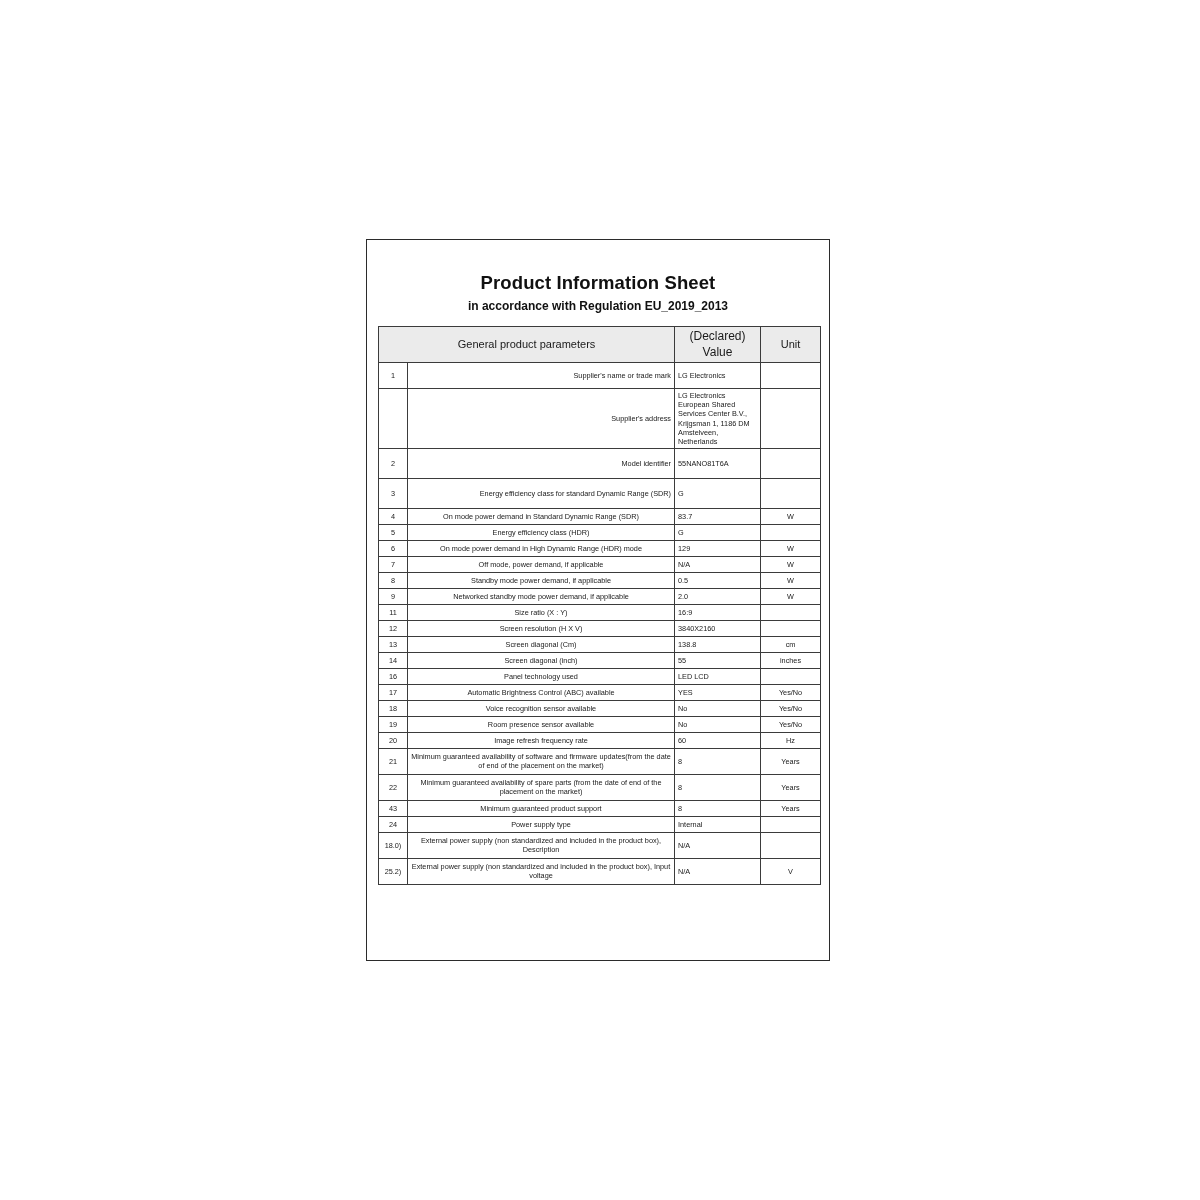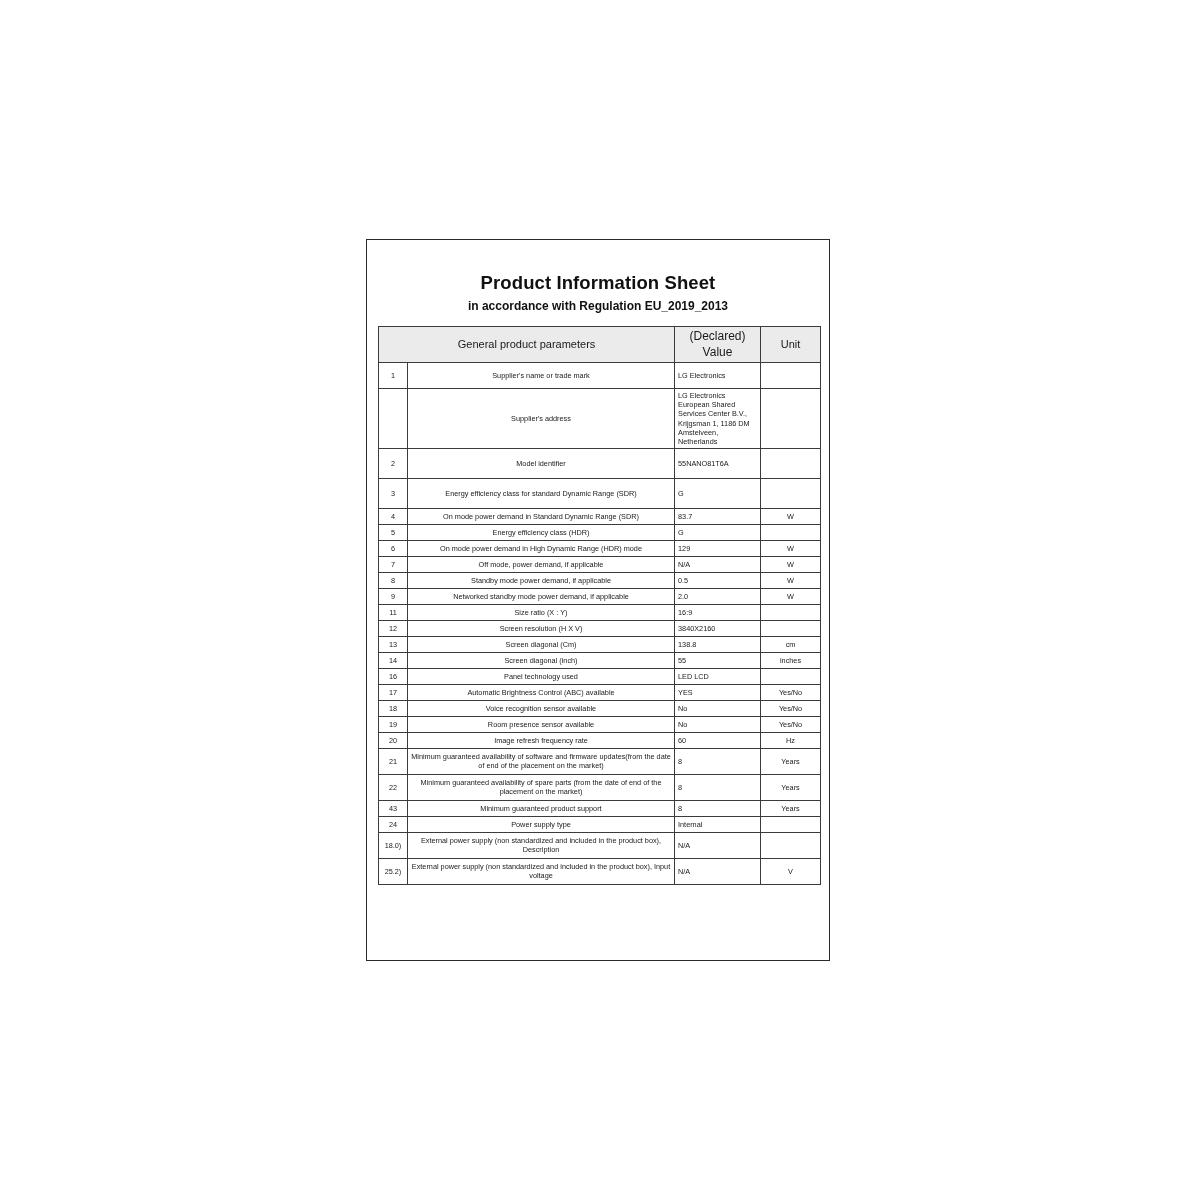--- a/index.html
+++ b/index.html
@@ -74,21 +74,21 @@
     line-height: 1.3;
     margin-top: 9px;
   }
   .center { text-align: center; }
   .tall-1 { height: 26px; }
   .addr { height: 46px; text-align: center; line-height: 1.45; }
   .row-3 { height: 30px; }
   .std { height: 16px; }
   .two-line { height: 26px; }
   .pad-param { padding-left: 5px; }
-  .center-param { text-align: center; }
+  .center-param { text-align: right; }
 </style>
 </head>
 <body>
 
 <div class="page">
   <div class="sheet">
 
     <div class="title">Product Information Sheet</div>
     <div class="subtitle">in accordance with Regulation EU_2019_2013</div>
 

